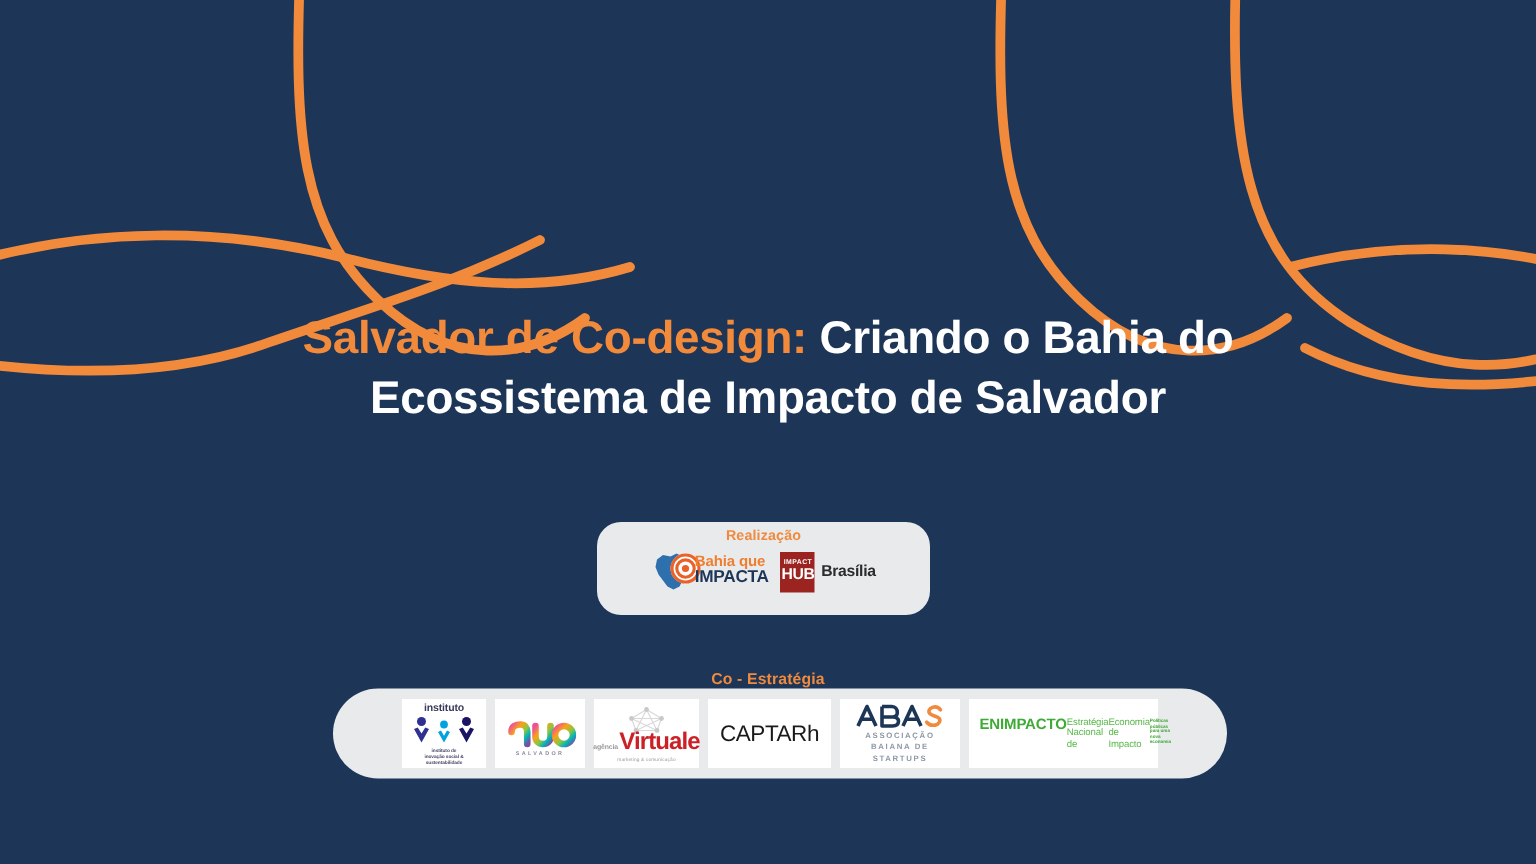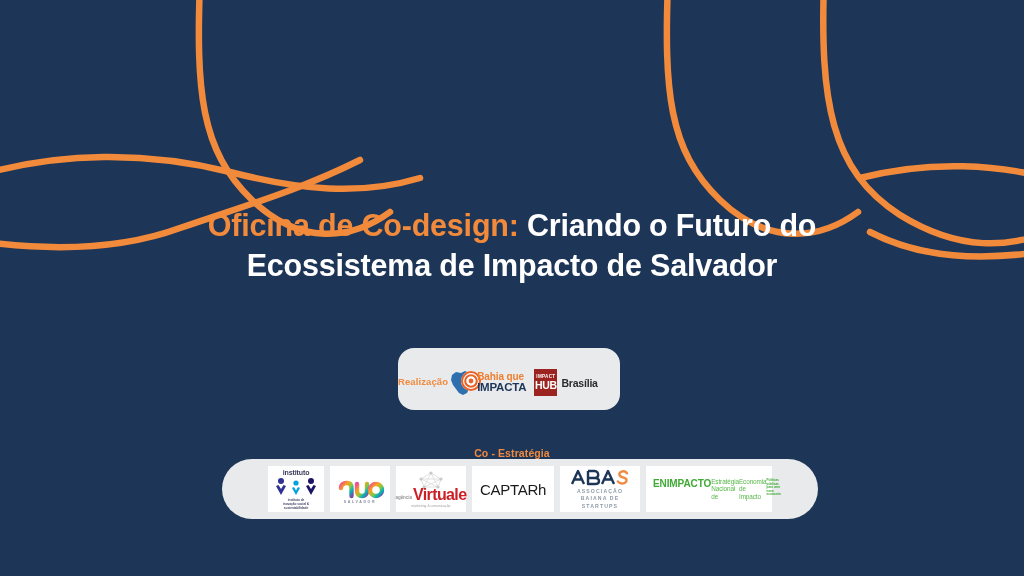--- a/index.html
+++ b/index.html
@@ -37,21 +37,21 @@
   .title-accent { color: #f28a3c; }
 
   
   #realizacao-pill {
     position: absolute;
     left: 398px; top: 348px;
     width: 222px; height: 62px;
     background: #e8eaec;
     border-radius: 16px;
     display: flex;
-    flex-direction: row;
+    flex-direction: column;
     align-items: center;
     justify-content: flex-start;
     padding-top: 4px;
   }
   #realizacao-label {
     font-size: 9.5px;
     font-weight: 700;
     color: #f08a3e;
     letter-spacing: .1px;
   }
@@ -213,21 +213,21 @@
       <path d="M 824 -20 C 820 100 830 170 900 215 C 960 252 1010 248 1054 230"></path>
 
       <path d="M 860 178 C 930 160 1000 164 1054 180"></path>
 
       <path d="M 1054 250 C 980 262 920 258 870 232"></path>
     </g>
   </svg>
 
   <div id="title-block">
     <div class="title-line">
-      <span class="title-accent">Oficina de Co-design:</span><span> Criando o Futuro do</span>
+      <span class="title-accent">Salvador de Co-design:</span><span> Criando o Bahia do</span>
     </div>
     <div class="title-line">Ecossistema de Impacto de Salvador</div>
   </div>
 
   <div id="realizacao-pill">
     <div id="realizacao-label">Realização</div>
 
     <div id="realizacao-logos">
 
       <div class="bqi-lockup">

